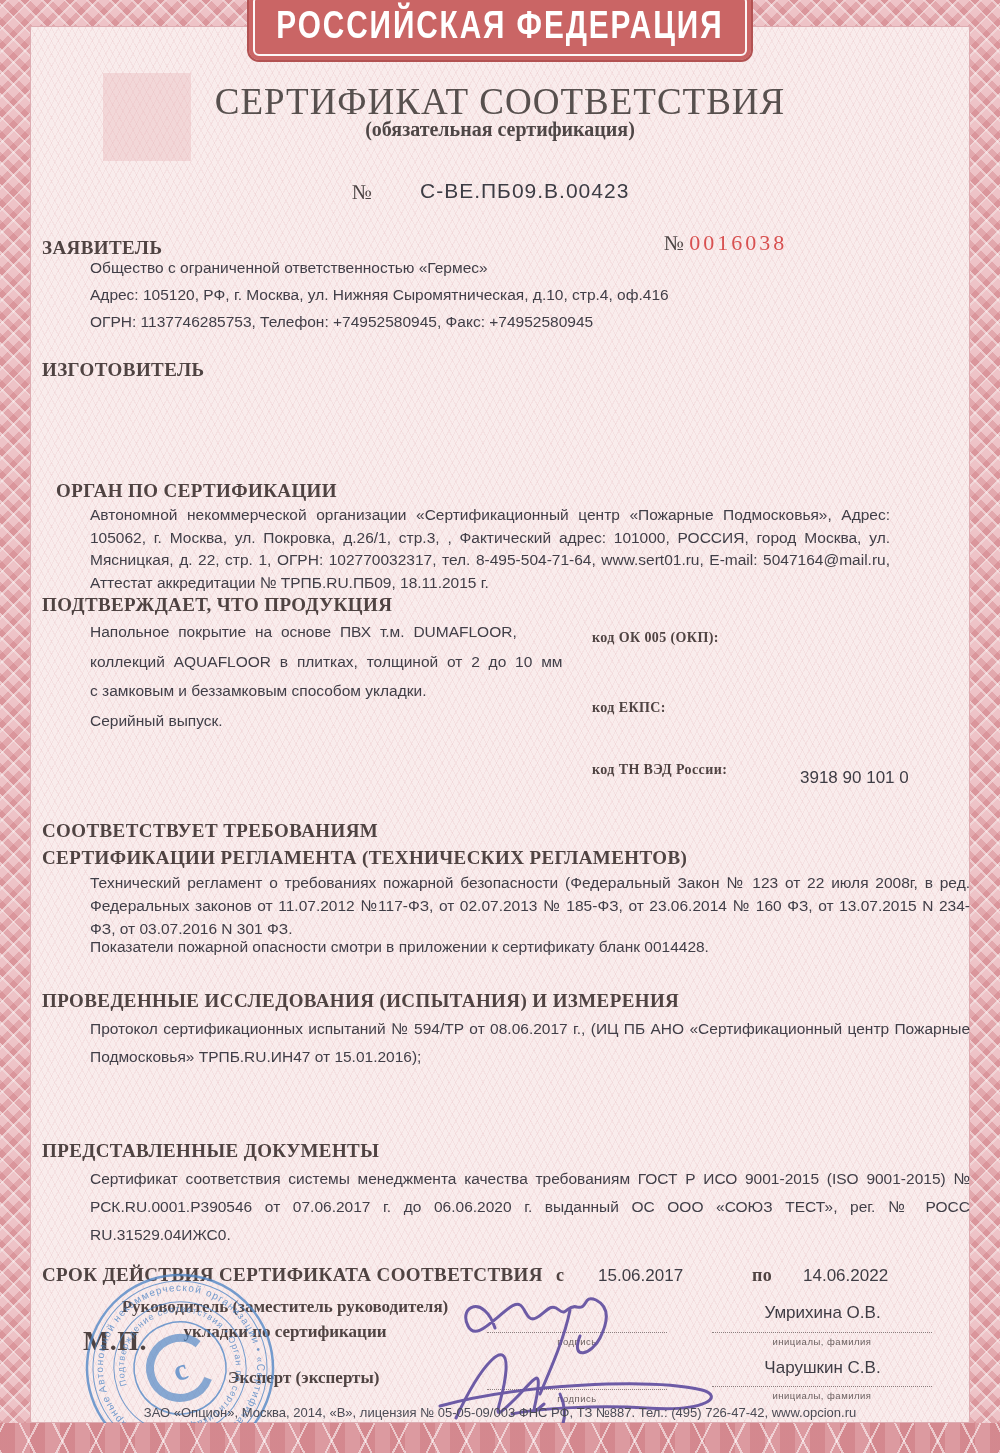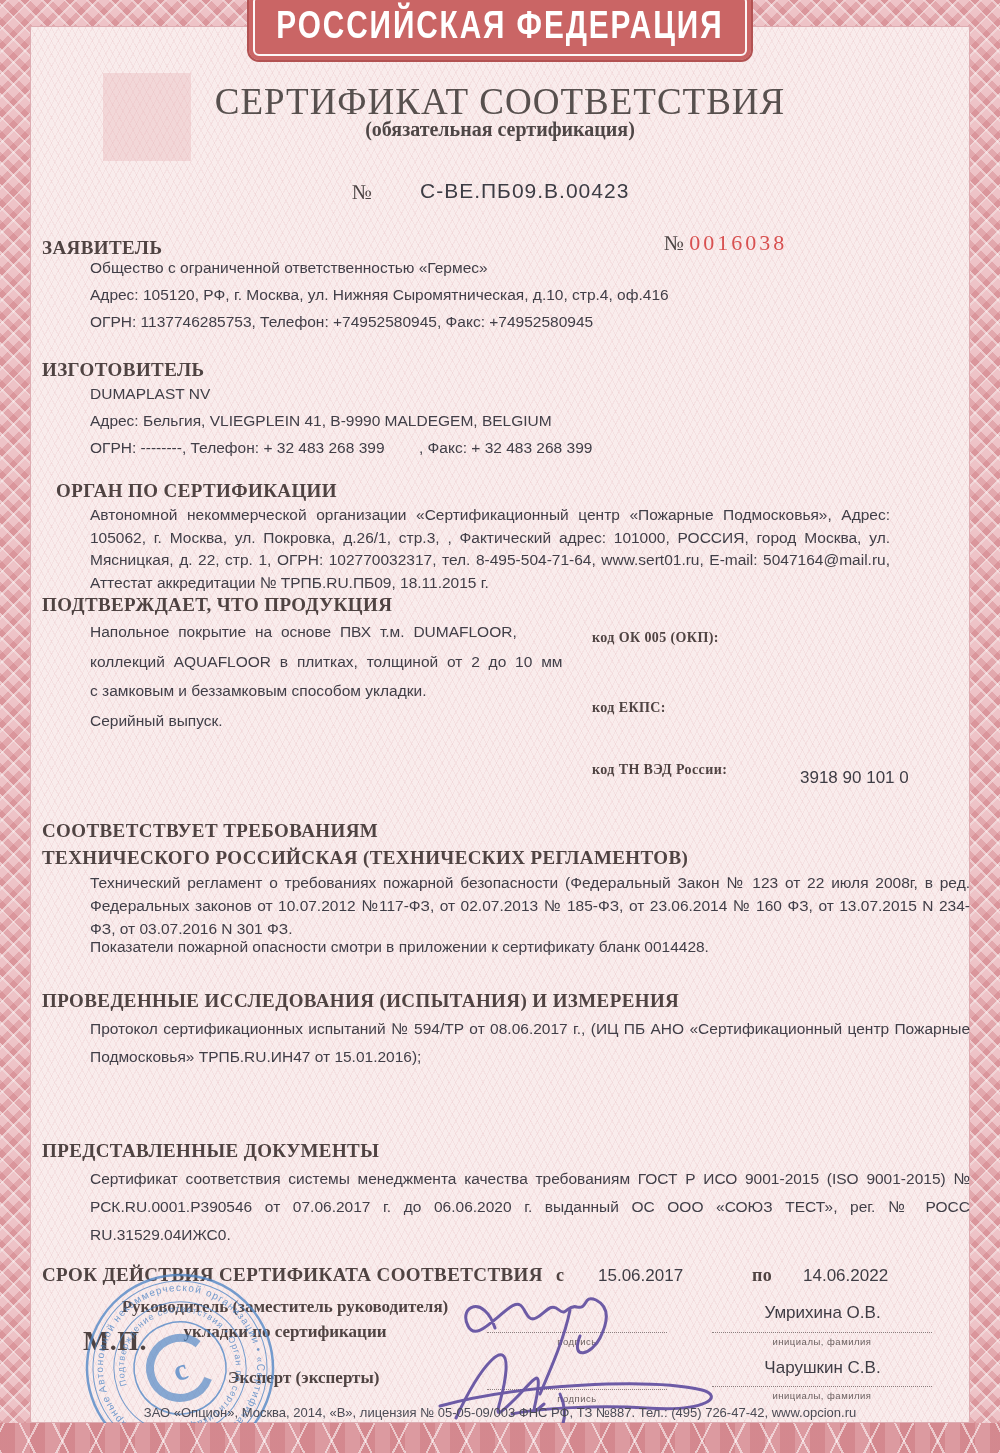--- a/index.html
+++ b/index.html
@@ -73,46 +73,41 @@
     <span>№</span>
     <b>0016038</b>
   </div>
   <div class="abs body-lines" style="left:90px;top:254px;">
     <div>Общество с ограниченной ответственностью «Гермес»</div>
     <div>Адрес: 105120, РФ, г. Москва, ул. Нижняя Сыромятническая, д.10, стр.4, оф.416</div>
     <div>ОГРН: 1137746285753, Телефон: +74952580945, Факс: +74952580945</div>
   </div>
 
   <div class="abs hd" style="left:42px;top:359px;">ИЗГОТОВИТЕЛЬ</div>
-  <div class="abs body-lines" style="left:90px;top:380px;">
-    <div>DUMAPLAST NV</div>
-    <div>Адрес: Бельгия, VLIEGPLEIN 41, B-9990 MALDEGEM, BELGIUM</div>
-    <div>ОГРН: --------, Телефон: + 32 483 268 399&nbsp;&nbsp;&nbsp;&nbsp;&nbsp;&nbsp;&nbsp;&nbsp;, Факс: + 32 483 268 399</div>
-  </div>
 
   <div class="abs hd" style="left:56px;top:480px;">ОРГАН ПО СЕРТИФИКАЦИИ</div>
   <div class="abs par" style="left:90px;top:504px;width:800px;line-height:22.5px;">Автономной некоммерческой организации «Сертификационный центр «Пожарные Подмосковья», Адрес: 105062, г. Москва, ул. Покровка, д.26/1, стр.3, , Фактический адрес: 101000, РОССИЯ, город Москва, ул. Мясницкая, д. 22, стр. 1, ОГРН: 102770032317, тел. 8-495-504-71-64, www.sert01.ru, E-mail: 5047164@mail.ru, Аттестат аккредитации № ТРПБ.RU.ПБ09, 18.11.2015 г.</div>
 
   <div class="abs hd" style="left:42px;top:594px;">ПОДТВЕРЖДАЕТ, ЧТО ПРОДУКЦИЯ</div>
   <div class="abs body-lines" style="left:90px;top:617px;line-height:29.5px;">
     <div class="spread">Напольное покрытие на основе ПВХ т.м. DUMAFLOOR,</div>
     <div class="spread">коллекций AQUAFLOOR в плитках, толщиной от 2 до 10 мм</div>
     <div>с замковым и беззамковым способом укладки.</div>
     <div>Серийный выпуск.</div>
   </div>
   <div class="codes">
     <div class="abs hd" style="left:592px;top:630px;">код ОК 005 (ОКП):</div>
     <div class="abs hd" style="left:592px;top:700px;">код ЕКПС:</div>
     <div class="abs hd" style="left:592px;top:762px;">код ТН ВЭД России:</div>
     <div class="abs" style="left:800px;top:768px;font-size:17px;color:#3e3c44;">3918 90 101 0</div>
   </div>
 
   <div class="abs hd" style="left:42px;top:820px;">СООТВЕТСТВУЕТ ТРЕБОВАНИЯМ</div>
-  <div class="abs hd" style="left:42px;top:847px;">ТЕХНИЧЕСКОГО РОССИЙСКАЯ (ТЕХНИЧЕСКИХ РЕГЛАМЕНТОВ)</div>
-  <div class="abs par" style="left:90px;top:871px;width:880px;line-height:23px;">Технический регламент о требованиях пожарной безопасности (Федеральный Закон № 123 от 22 июля 2008г, в ред. Федеральных законов от 10.07.2012 №117-ФЗ, от 02.07.2013 № 185-ФЗ, от 23.06.2014 № 160 ФЗ, от 13.07.2015 N 234-ФЗ, от 03.07.2016 N 301 ФЗ.</div>
+  <div class="abs hd" style="left:42px;top:847px;">СЕРТИФИКАЦИИ РЕГЛАМЕНТА (ТЕХНИЧЕСКИХ РЕГЛАМЕНТОВ)</div>
+  <div class="abs par" style="left:90px;top:871px;width:880px;line-height:23px;">Технический регламент о требованиях пожарной безопасности (Федеральный Закон № 123 от 22 июля 2008г, в ред. Федеральных законов от 11.07.2012 №117-ФЗ, от 02.07.2013 № 185-ФЗ, от 23.06.2014 № 160 ФЗ, от 13.07.2015 N 234-ФЗ, от 03.07.2016 N 301 ФЗ.</div>
   <div class="abs" style="left:90px;top:938px;font-size:15.5px;color:#403e47;">Показатели пожарной опасности смотри в приложении к сертификату бланк 0014428.</div>
 
   <div class="abs hd" style="left:42px;top:990px;">ПРОВЕДЕННЫЕ ИССЛЕДОВАНИЯ (ИСПЫТАНИЯ) И ИЗМЕРЕНИЯ</div>
   <div class="abs par" style="left:90px;top:1015px;width:880px;line-height:28px;">Протокол сертификационных испытаний № 594/ТР от 08.06.2017 г., (ИЦ ПБ АНО «Сертификационный центр Пожарные Подмосковья» ТРПБ.RU.ИН47 от 15.01.2016);</div>
 
   <div class="abs hd" style="left:42px;top:1140px;">ПРЕДСТАВЛЕННЫЕ ДОКУМЕНТЫ</div>
   <div class="abs par" style="left:90px;top:1165px;width:880px;line-height:28px;">Сертификат соответствия системы менеджмента качества требованиям ГОСТ Р ИСО 9001-2015 (ISO 9001-2015) № РСК.RU.0001.Р390546 от 07.06.2017 г. до 06.06.2020 г. выданный ОС ООО «СОЮЗ ТЕСТ», рег. № РОСС RU.31529.04ИЖС0.</div>
 
   <div class="abs hd" style="left:42px;top:1264px;">СРОК ДЕЙСТВИЯ СЕРТИФИКАТА СООТВЕТСТВИЯ</div>
   <div class="abs hd" style="left:556px;top:1265px;font-size:18px;">с</div>

